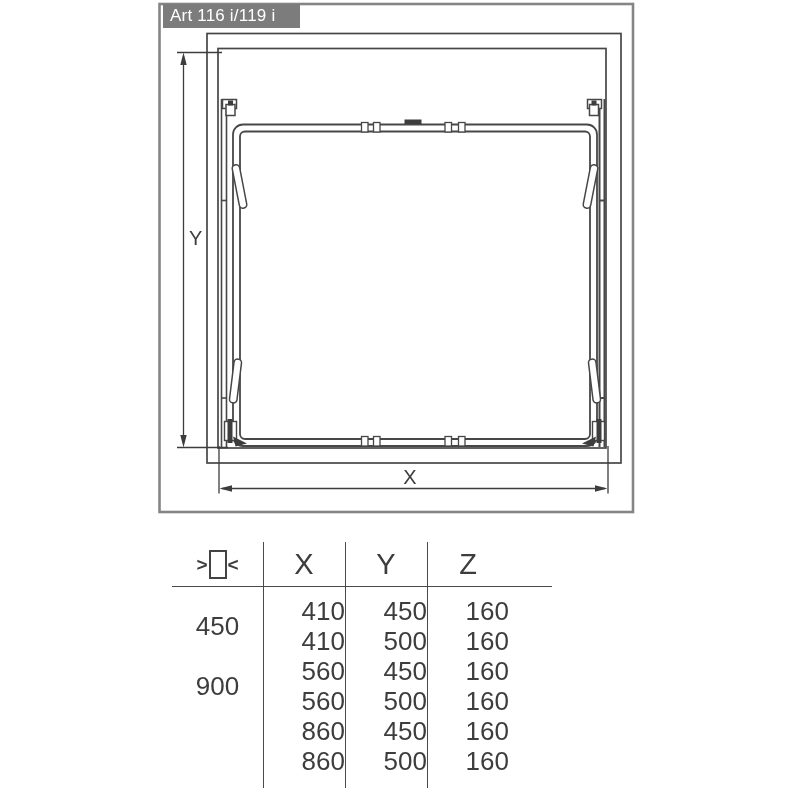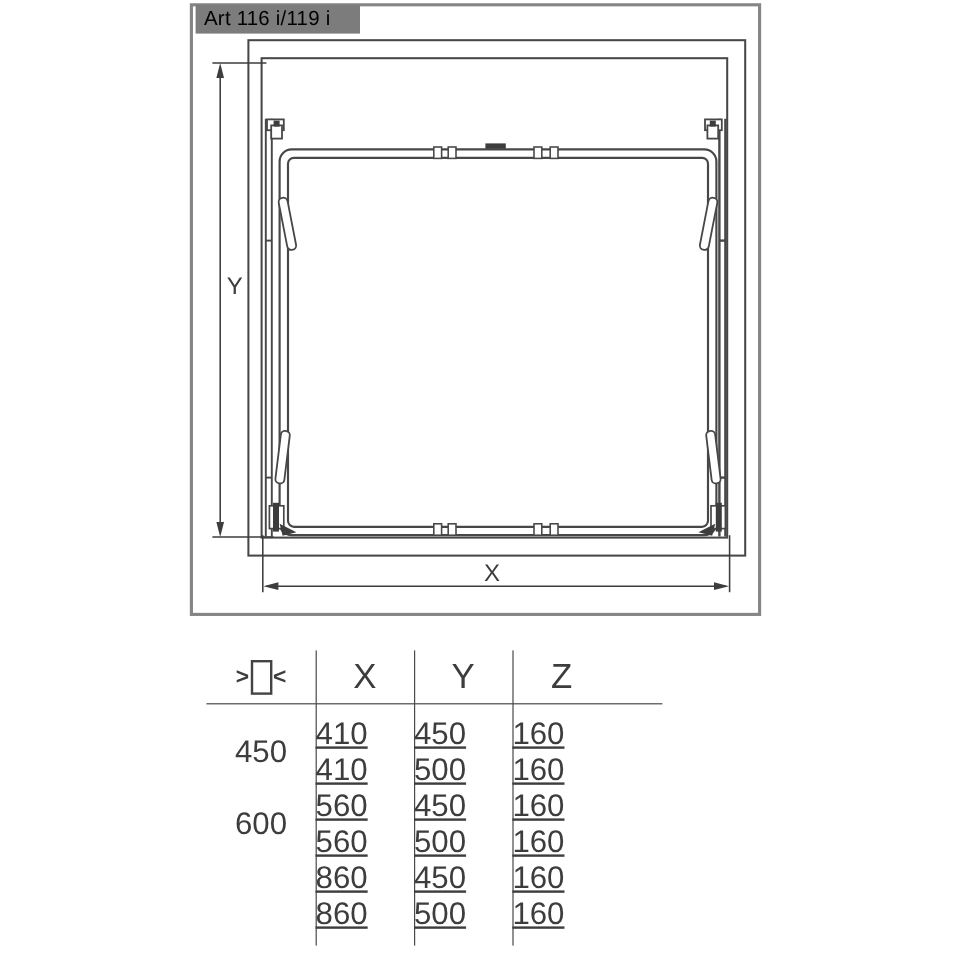--- a/index.html
+++ b/index.html
@@ -2,40 +2,40 @@
 <html><head>
 <meta charset="utf-8">
 <style>
   html,body{margin:0;padding:0;background:#ffffff;}
   body{width:800px;height:800px;position:relative;font-family:"Liberation Sans", sans-serif;color:#3d3d3d;overflow:hidden;}
   .stage{position:absolute;inset:0;}
   svg{position:absolute;left:0;top:0;}
 
   .art-label{
     position:absolute;left:163px;top:4px;width:137px;height:24px;
-    background:#7c7c7c;color:#000000;font-size:17px;line-height:24px;
+    background:#7c7c7c;color:#ffffff;font-size:17px;line-height:24px;
     padding-left:7px;box-sizing:border-box;letter-spacing:0.2px;white-space:nowrap;
   }
 
   
   .dim-table{position:absolute;left:172px;top:543px;width:380px;height:246px;}
   .vsep{position:absolute;top:-1px;width:1.6px;height:246px;background:#4a4a4a;}
   .vsep.v1{left:90.5px}.vsep.v2{left:172.5px}.vsep.v3{left:254.5px}
   .t-header{
     position:absolute;left:0;top:0;width:380px;height:43.5px;
     border-bottom:1.8px solid #4a4a4a;display:flex;align-items:center;box-sizing:border-box;
   }
   .hcell{font-size:29px;text-align:center;}
   .hc1{width:91px}.hc2{width:82px}.hc3{width:82px}.hc4{width:82px}
   .sym{display:flex;align-items:center;justify-content:center;gap:1px;}
   .sym .arr{font-size:19px;font-weight:700;line-height:1;}
   .sym .box{width:14px;height:25px;border:2px solid #434343;background:#fff;}
   .t-body{position:absolute;left:0;top:45px;width:380px;padding-top:8px;}
   .t-row{display:flex;height:30px;align-items:center;}
-  .cell{font-size:26px;text-align:left;text-decoration:underline;}
+  .cell{font-size:26px;text-align:right;}
   .c1{width:91px}.c2{width:82px}.c3{width:82px}.c4{width:82px}
   .group-label{
     position:absolute;left:0;width:91px;text-align:center;
     font-size:26px;line-height:30px;height:30px;
   }
   .g1{top:68px}.g2{top:128px}.g3{top:188px}
 </style>
 </head>
 <body>
 
@@ -179,16 +179,16 @@
       </div>
       <div class="t-row">
         <div class="cell c1"></div>
         <div class="cell c2">860</div>
         <div class="cell c3">500</div>
         <div class="cell c4">160</div>
       </div>
     </div>
 
     <div class="group-label g1">450</div>
-    <div class="group-label g2">600</div>
+    <div class="group-label g2">900</div>
   </div>
 
 </div>
 
 </body></html>

